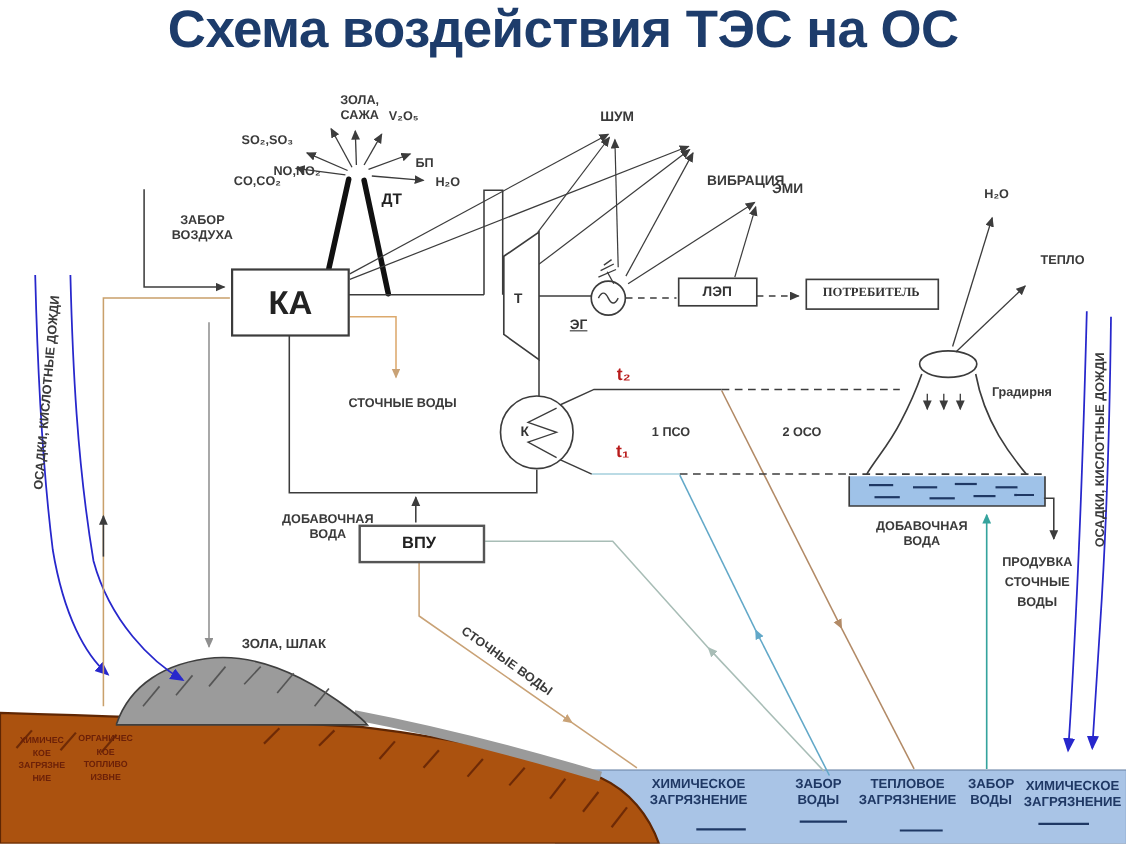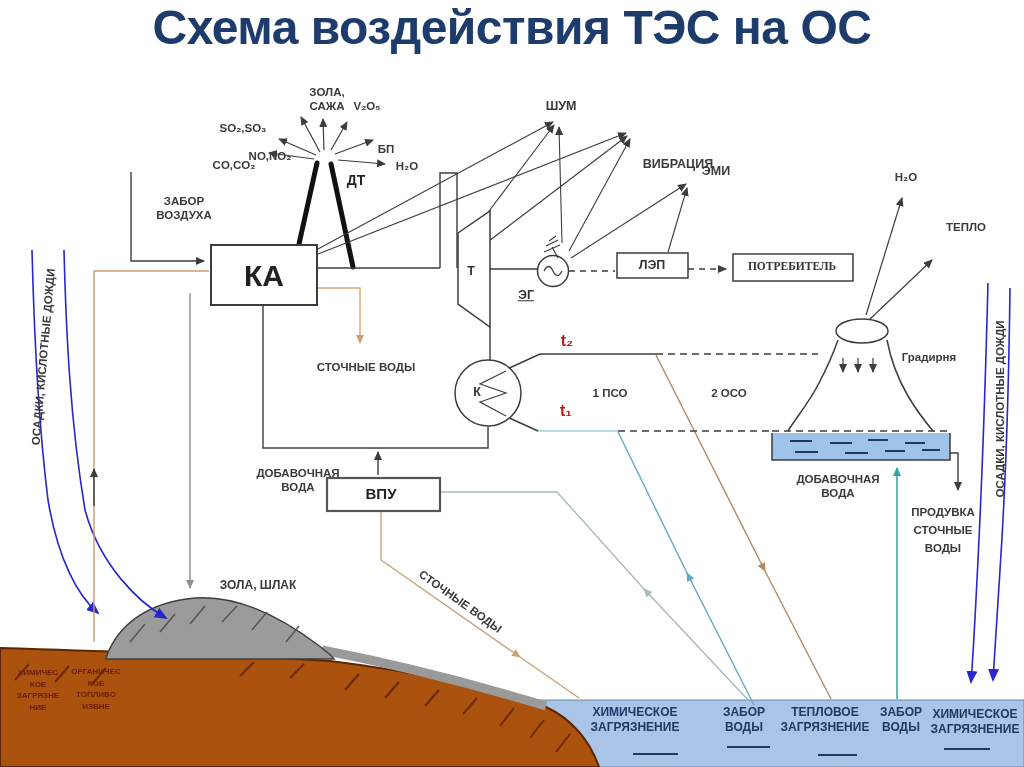--- a/index.html
+++ b/index.html
@@ -251,21 +251,21 @@
   <div class="lbl box-lbl" style="left:652px;top:266px;">ЛЭП</div>
   <div class="lbl" style="left:792px;top:267px;font-size:11.5px;color:#333;font-family:Liberation Serif, serif;">ПОТРЕБИТЕЛЬ</div>
 
   <div class="lbl t-lbl" style="left:567px;top:341px;">t₂</div>
   <div class="lbl t-lbl" style="left:566px;top:411px;">t₁</div>
   <div class="lbl" style="left:610px;top:394px;">1 ПСО</div>
   <div class="lbl" style="left:729px;top:394px;">2 ОСО</div>
 
   <div class="lbl" style="left:929px;top:358px;">Градирня</div>
   <div class="lbl" style="left:906px;top:178px;">H₂O</div>
-  <div class="lbl" style="left:966px;top:228px;text-align:center;">ТЕПЛО</div>
+  <div class="lbl" style="left:966px;top:238px;text-align:center;">ТЕПЛО</div>
   <div class="lbl" style="left:838px;top:486px;">
     <span>ДОБАВОЧНАЯ</span>
       <span>ВОДА</span>
   </div>
   <div class="lbl" style="left:943px;top:530px;line-height:18px;">
     <span>ПРОДУВКА</span>
       <span>СТОЧНЫЕ</span>
       <span>ВОДЫ</span>
   </div>
 

